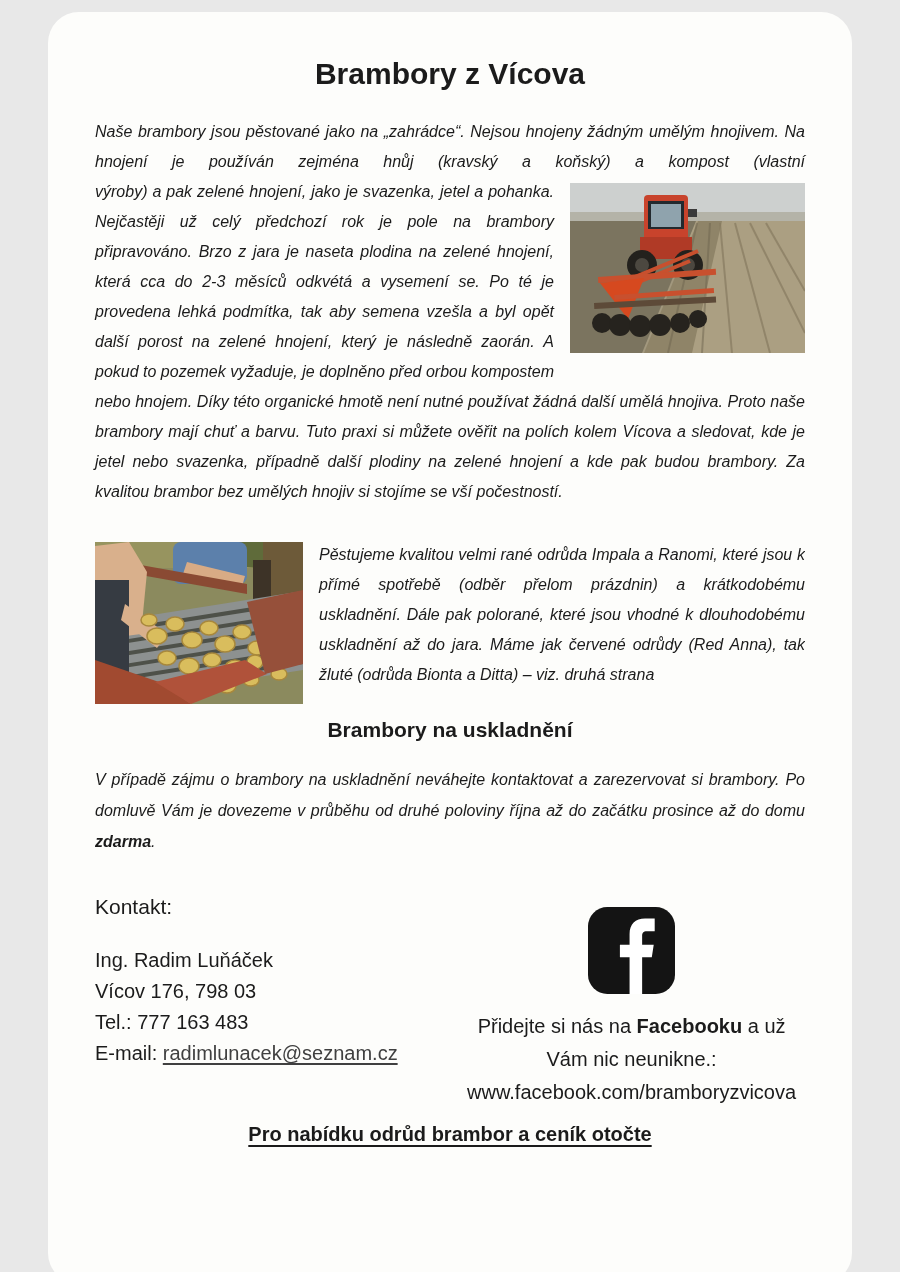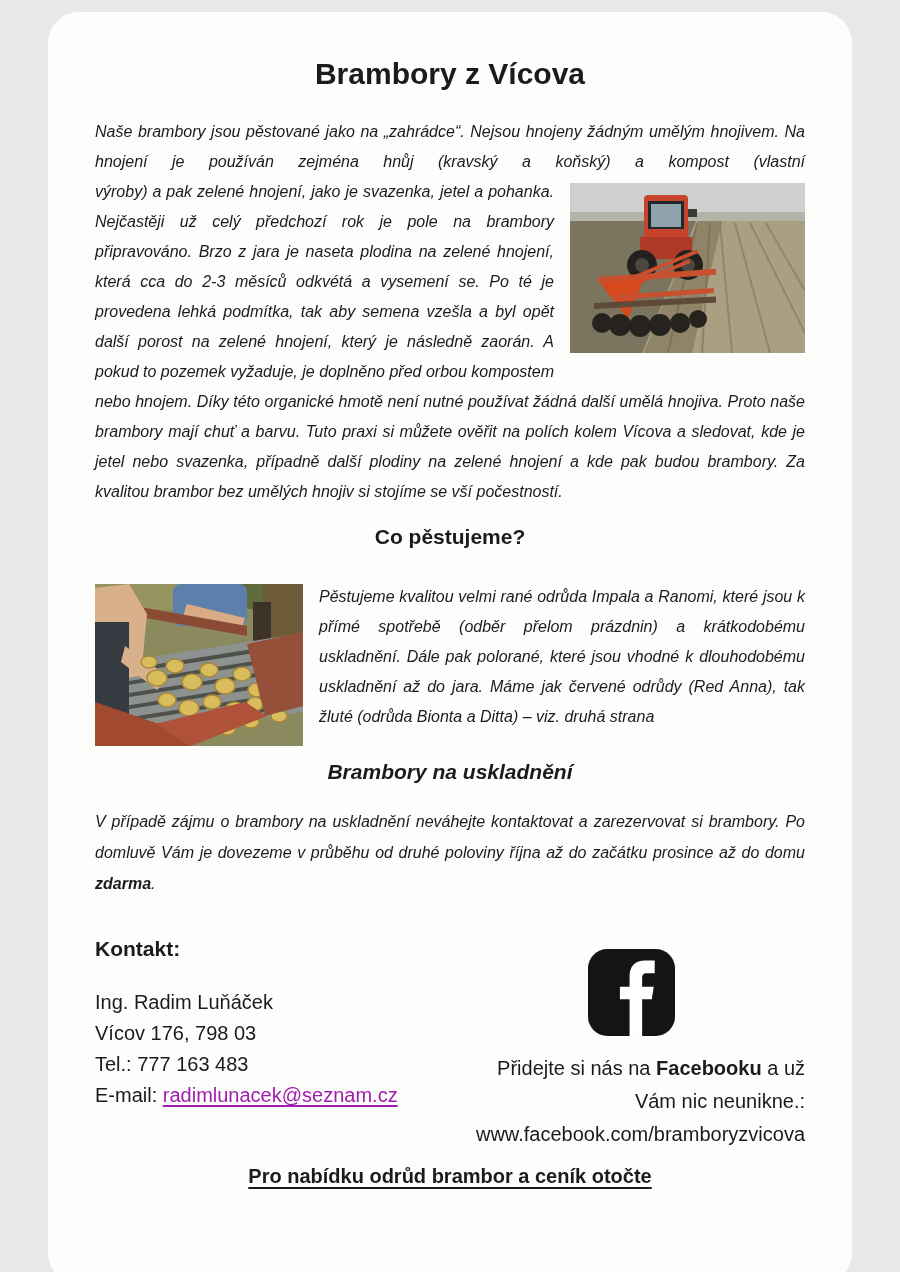--- a/index.html
+++ b/index.html
@@ -6,36 +6,36 @@
   .sheet{
     width:804px;height:1272px;margin:12px auto;background:#fdfdfb;
     font-family:"Liberation Sans",sans-serif;color:#1b1b1b;
     position:relative;overflow:hidden;box-sizing:border-box;border-radius:31px;
   }
   .inner{padding:46px 47px 0 47px;}
   .doc-title{font-size:30px;font-weight:bold;text-align:center;margin:0;line-height:32px;}
   .h2{font-size:21px;font-weight:bold;text-align:center;margin:0;line-height:24px;}
   .h-how{margin-top:36px;}
   .h-what{margin-top:18px;}
-  .h-storage{margin-top:8px;font-style:italic;}
+  .h-storage{margin-top:8px;}
   .para{font-size:16px;line-height:30px;text-align:justify;margin:0;font-style:italic;}
   .p-intro{margin-top:27px;text-align-last:justify;}
   .photo-right{float:right;width:235px;height:170px;margin:6px 0 8px 16px;display:block;}
   .photo-left{float:left;width:208px;height:162px;margin:2px 16px 6px 0;display:block;}
   .what-block{margin-top:33px;overflow:hidden;}
   .p-storage{margin-top:22px;line-height:31px;}
   .contact-row{display:flex;margin-top:38px;align-items:flex-start;}
   .contact-col{width:400px;}
-  .contact-heading{font-size:21px;font-weight:bold;margin:0;line-height:24px;}
+  .contact-heading{font-size:21px;font-weight:normal;margin:0;line-height:24px;}
   .contact-lines{margin-top:26px;font-size:20px;line-height:31px;}
   .contact-line{white-space:nowrap;}
-  .email-link{color:#a21caf;text-decoration:underline;text-underline-offset:3px;}
+  .email-link{color:#404040;text-decoration:underline;text-underline-offset:3px;}
   .fb-col{width:382px;margin-left:auto;}
   .fb-icon-wrap{text-align:center;margin-top:12px;}
-  .fb-caption{margin-top:12px;font-size:20px;line-height:33px;text-align:right;}
+  .fb-caption{margin-top:12px;font-size:20px;line-height:33px;text-align:center;}
   .fb-url{font-weight:normal;}
   .footer-note{margin-top:14px;text-align:center;font-size:20px;font-weight:bold;
     text-decoration:underline;text-underline-offset:4px;}
   svg{display:block;}
 </style>
 </head>
 <body>
 
 <div class="sheet">
   <div class="inner">
@@ -89,21 +89,20 @@
                 <circle cx="90" cy="142" r="11"></circle>
               <circle cx="110" cy="140" r="10"></circle>
                 <circle cx="128" cy="136" r="9"></circle>
             </g>
           </g>
         </svg>
       </span>
       <span>výroby) a pak zelené hnojení, jako je svazenka, jetel a pohanka. Nejčastěji už celý předchozí rok je pole na brambory připravováno. Brzo z jara je naseta plodina na zelené hnojení, která cca do 2-3 měsíců odkvétá a vysemení se. Po té je provedena lehká podmítka, tak aby semena vzešla a byl opět další porost na zelené hnojení, který je následně zaorán. A pokud to pozemek vyžaduje, je doplněno před orbou kompostem nebo hnojem. Díky této organické hmotě není nutné používat žádná další umělá hnojiva. Proto naše brambory mají chuť a barvu. Tuto praxi si můžete ověřit na polích kolem Vícova a sledovat, kde je jetel nebo svazenka, případně další plodiny na zelené hnojení a kde pak budou brambory. Za kvalitou brambor bez umělých hnojiv si stojíme se vší počestností.</span>
     </div>
 
-    <h2 class="h2 h-what">Co pěstujeme?</h2>
 
     <div class="para what-block">
       <span class="photo-left">
         <svg viewBox="0 0 208 162" width="208" height="162" preserveAspectRatio="none">
           <rect width="208" height="162" fill="#8b8a5e"></rect>
           <rect width="208" height="26" fill="#97945f"></rect>
           <polygon points="118,0 208,0 208,30 118,22" fill="#5f6b3a"></polygon>
           <rect x="78" y="0" width="74" height="42" rx="8" fill="#5c80ab"></rect>
           <polygon points="92,20 150,34 146,48 88,32" fill="#d8ab85"></polygon>
           <rect x="168" y="0" width="40" height="64" fill="#6d5a39"></rect>

